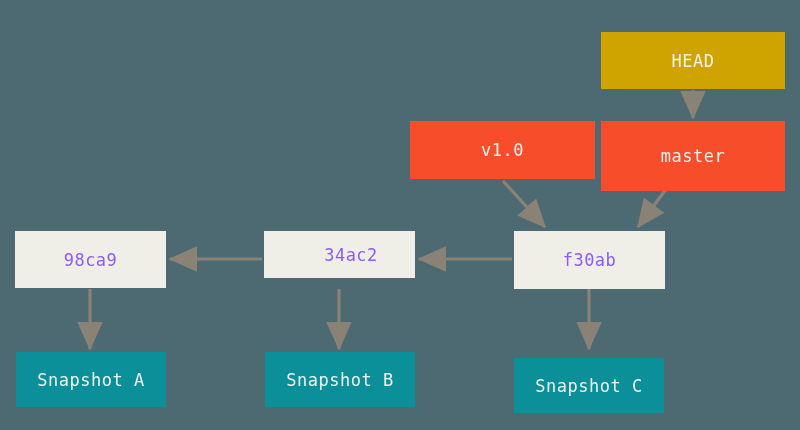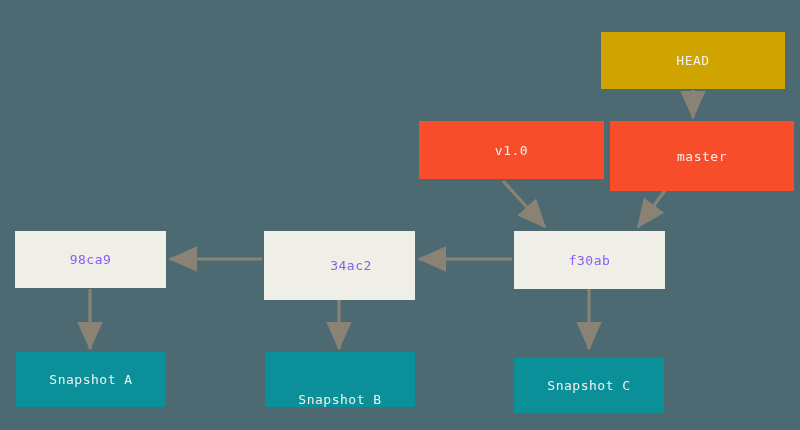--- a/index.html
+++ b/index.html
@@ -14,32 +14,31 @@
     background: #4d6a73;
     overflow: hidden;
     font-family: "DejaVu Sans Mono", "Liberation Mono", monospace;
   }
   .node {
     position: absolute;
     box-sizing: border-box;
     display: flex;
     align-items: center;
     justify-content: center;
-    font-size: 13px;
+    font-size: 17px;
     letter-spacing: 0.5px;
     white-space: nowrap;
   }
   .node-head {
     background: #cfa300;
     color: #f2f2ef;
   }
   .node-ref {
     background: #f74d2b;
     color: #f2f2ef;
-    margin-left: 9px;
   }
   .node-commit {
     background: #efeee7;
     color: #8b5cf6;
   }
   .node-snapshot {
     background: #0b9099;
     color: #f2f2ef;
   }
   .edge-layer {
@@ -84,33 +83,33 @@
   </div>
 
   <div class="node node-ref" style="left:601px; top:121px; width:184px; height:70px;">
     <span>master</span>
   </div>
 
   <div class="node node-commit" style="left:15px; top:231px; width:151px; height:57px;">
     <span>98ca9</span>
   </div>
 
-  <div class="node node-commit" style="left:264px; top:231px; width:151px; height:69px;padding-left:23px;">
+  <div class="node node-commit" style="left:264px; top:231px; width:151px; height:47px;padding-left:23px;">
     <span>34ac2</span>
   </div>
 
   <div class="node node-commit" style="left:514px; top:231px; width:151px; height:58px;">
     <span>f30ab</span>
   </div>
 
   <div class="node node-snapshot" style="left:16px; top:352px; width:150px; height:55px;">
     <span>Snapshot A</span>
   </div>
 
-  <div class="node node-snapshot" style="left:265px; top:352px; width:150px; height:55px;align-items:flex-end;">
+  <div class="node node-snapshot" style="left:265px; top:352px; width:150px; height:55px;">
     <span>Snapshot B</span>
   </div>
 
   <div class="node node-snapshot" style="left:514px; top:358px; width:150px; height:55px;">
     <span>Snapshot C</span>
   </div>
 
 </div>
 
 </body></html>

